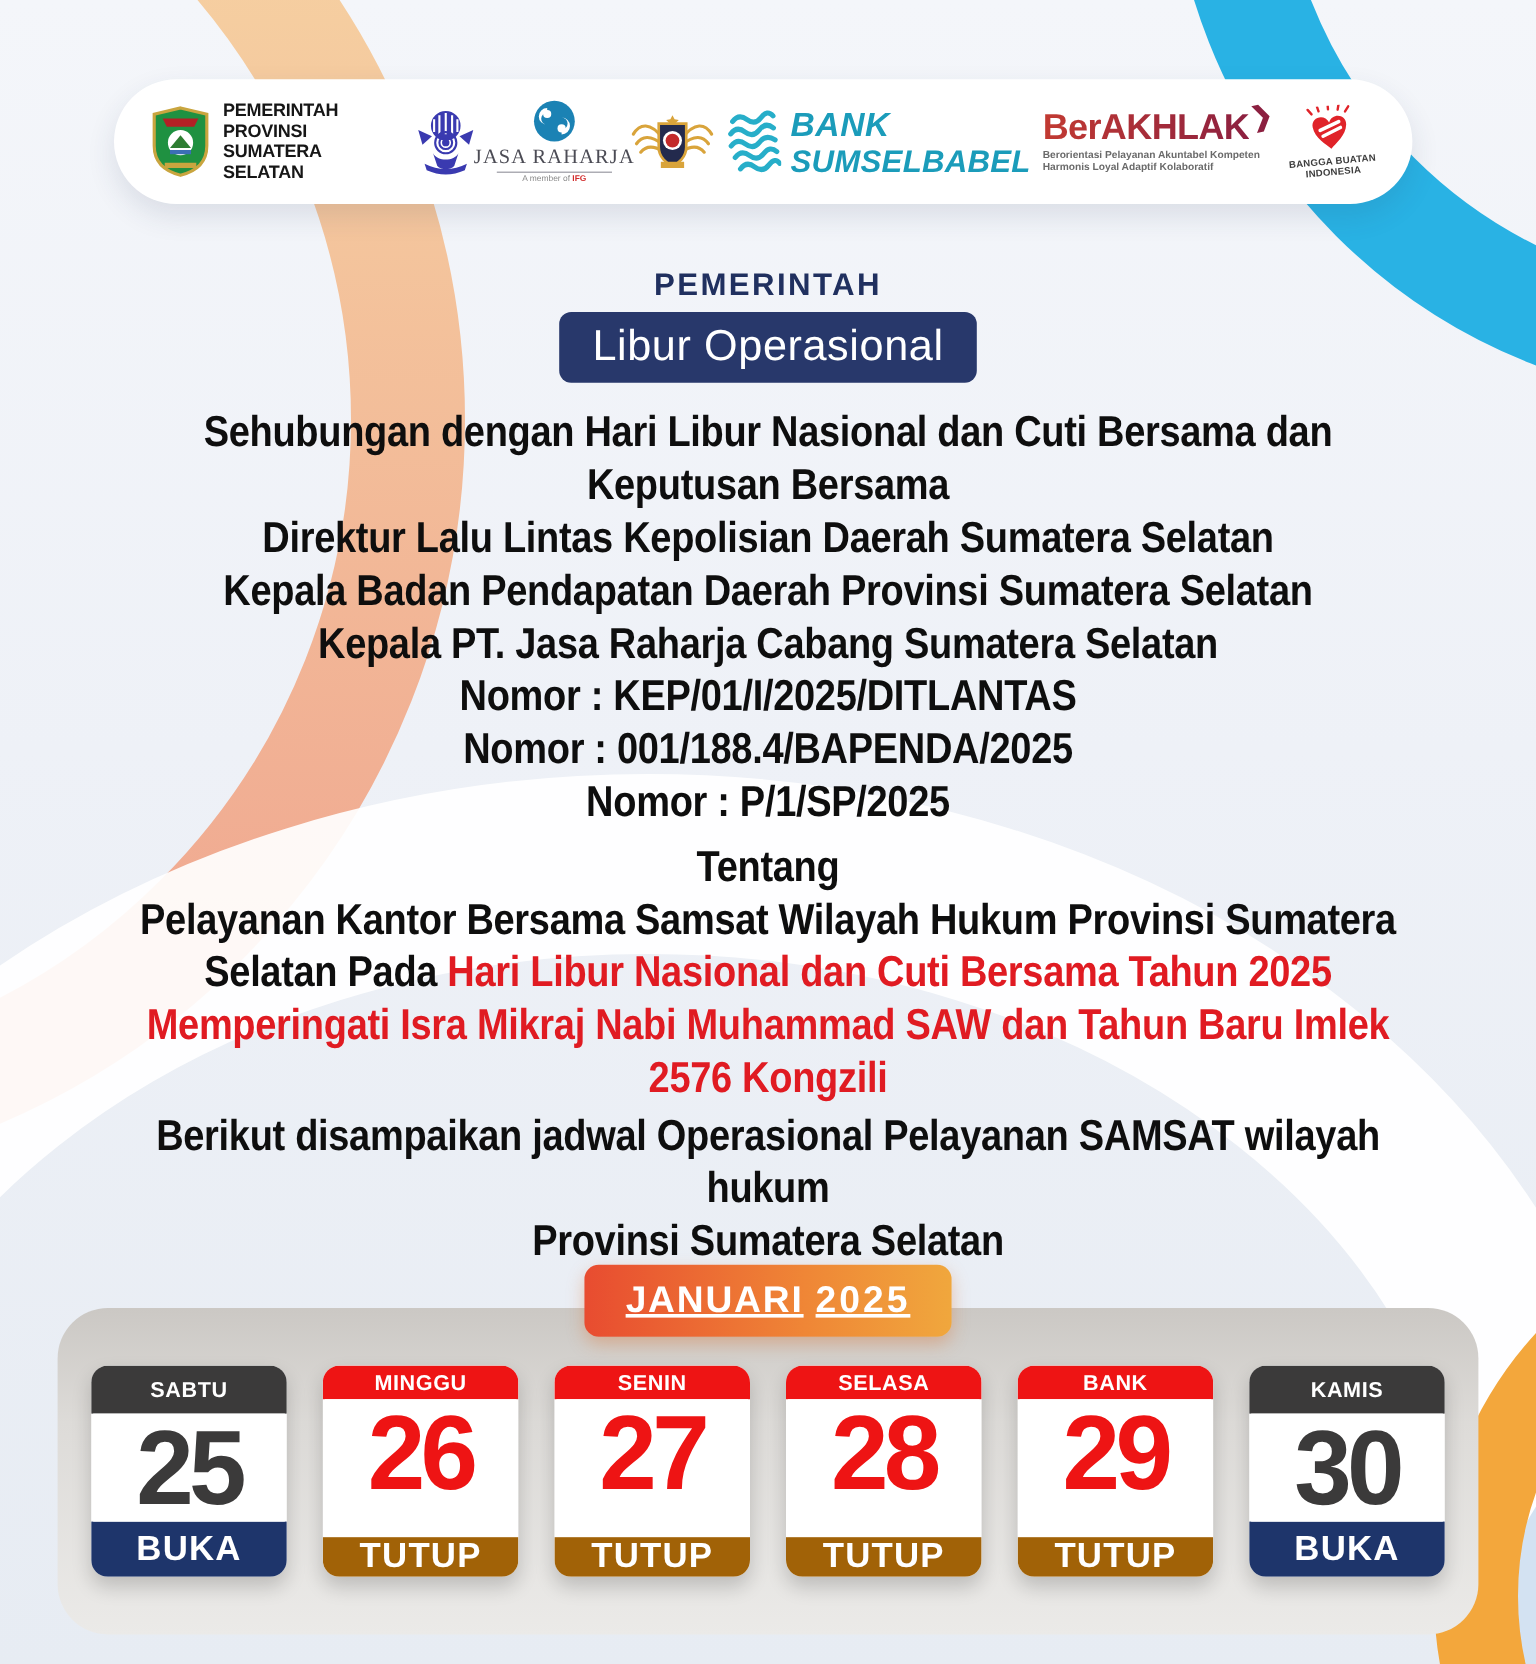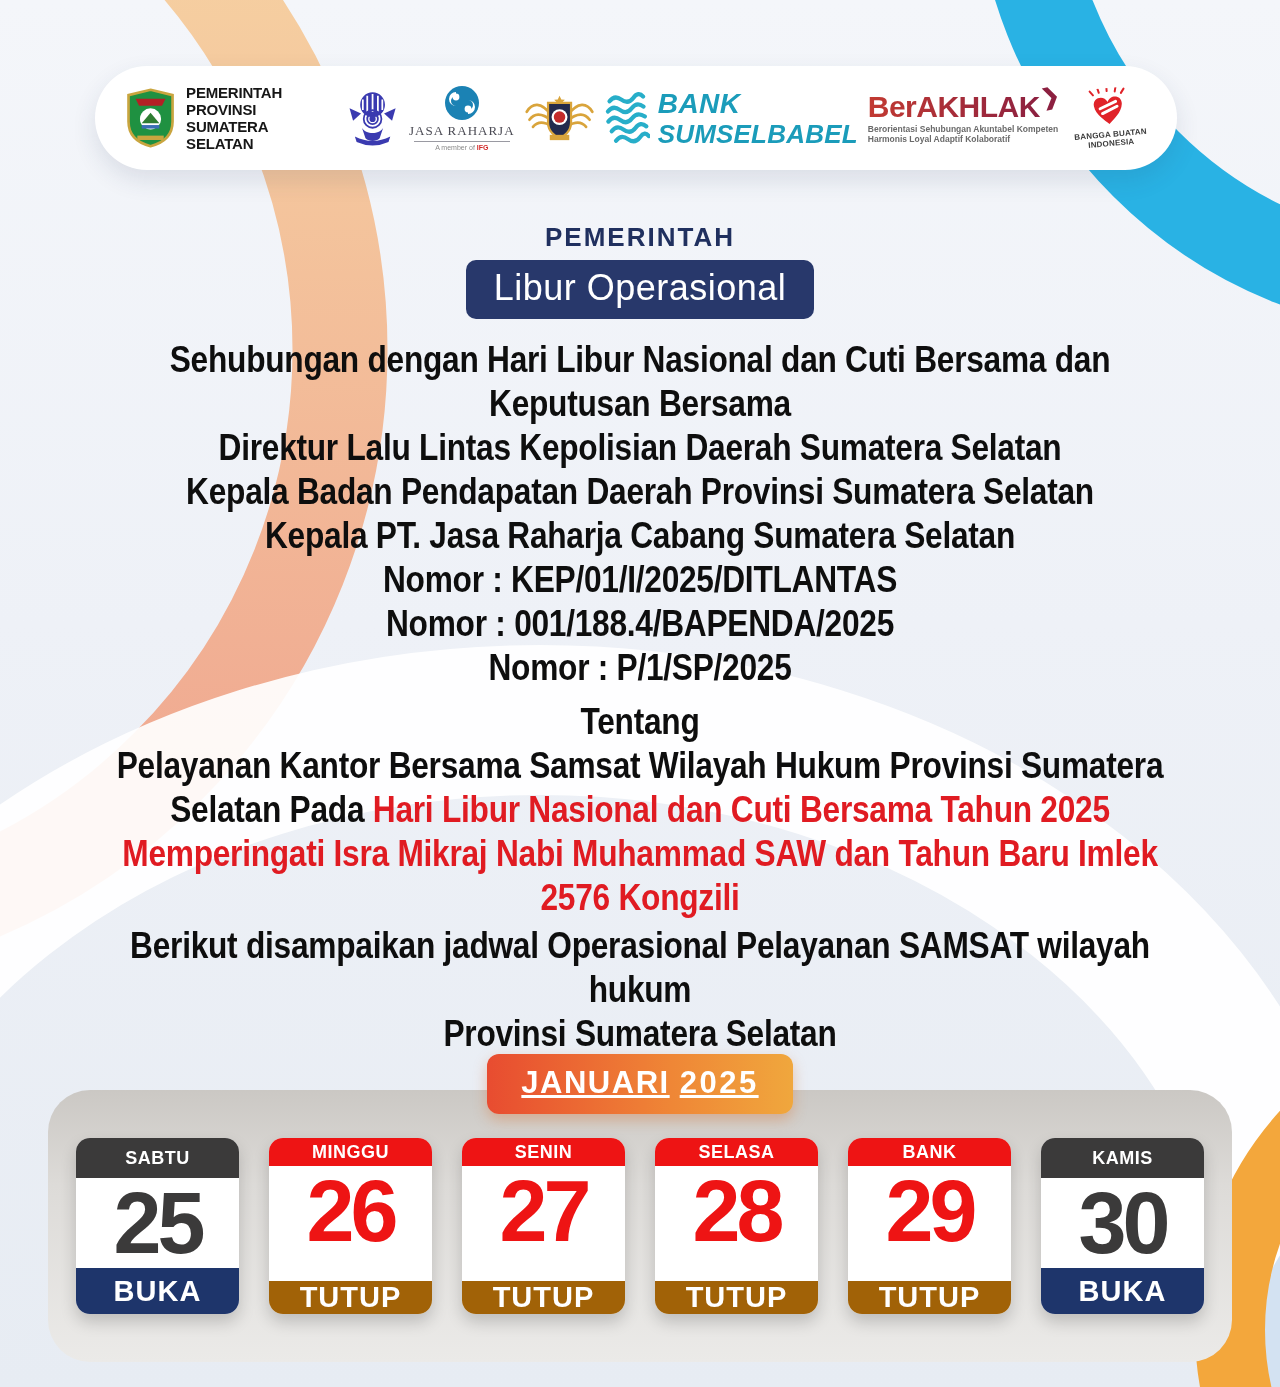--- a/index.html
+++ b/index.html
@@ -14,21 +14,21 @@
   .header-pill{
     position:absolute;left:95px;top:66px;width:1082px;height:104px;z-index:3;
     background:#ffffff;border-radius:60px;
     box-shadow:0 10px 24px rgba(40,60,90,.12);
     display:flex;align-items:center;justify-content:space-between;
     padding:0 30px;box-sizing:border-box;gap:10px;
   }
   .logo-group{display:flex;align-items:center;gap:10px;}
   .pemprov-text{font-size:15px;font-weight:bold;color:#161616;line-height:17px;letter-spacing:-.2px;}
   .jr-block{display:flex;flex-direction:column;align-items:center;width:108px;}
-  .jr-title{font-family:"Liberation Serif",serif;font-size:13px;color:#4c4c55;letter-spacing:1px;margin-top:2px;white-space:nowrap;}
+  .jr-title{font-family:"Liberation Serif",serif;font-size:17px;color:#4c4c55;letter-spacing:1px;margin-top:2px;white-space:nowrap;}
   .jr-rule{width:96px;height:1px;background:#9a9aa2;margin:2px 0;}
   .jr-member{font-size:7px;color:#8a8a8a;}
   .jr-member b{color:#d22b2b;}
   .bank-block{display:flex;align-items:center;gap:8px;}
   .bank-text{font-style:italic;font-weight:bold;color:#1b9cba;line-height:1;}
   .bank-line1{font-size:28px;letter-spacing:.5px;}
   .bank-line2{font-size:26px;letter-spacing:.2px;margin-top:3px;}
   .berakhlak-block{display:flex;flex-direction:column;align-items:flex-start;width:218px;}
   .berakhlak-title-row{display:flex;align-items:flex-start;}
   .berakhlak-title{
@@ -192,21 +192,21 @@
       <div class="bank-line2">SUMSELBABEL</div>
     </div>
   </div>
 
   <div class="berakhlak-block">
     <div class="berakhlak-title-row">
       <span class="berakhlak-title">BerAKHLAK</span>
       <span class="berakhlak-arrow">❯</span>
     </div>
     <div class="berakhlak-tagline">
-      <div>Berorientasi Sehubungan Akuntabel Kompeten</div>
+      <div>Berorientasi Pelayanan Akuntabel Kompeten</div>
       <div>Harmonis Loyal Adaptif Kolaboratif</div>
     </div>
   </div>
 
   <div class="bangga-block">
     <svg width="44" height="42" viewBox="0 0 44 42">
       <g stroke="#e02329" stroke-width="2" stroke-linecap="round">
         <path d="M8 6 L5 2"></path>
           <path d="M14 4 L13 0"></path>
           <path d="M30 4 L31 0"></path>

